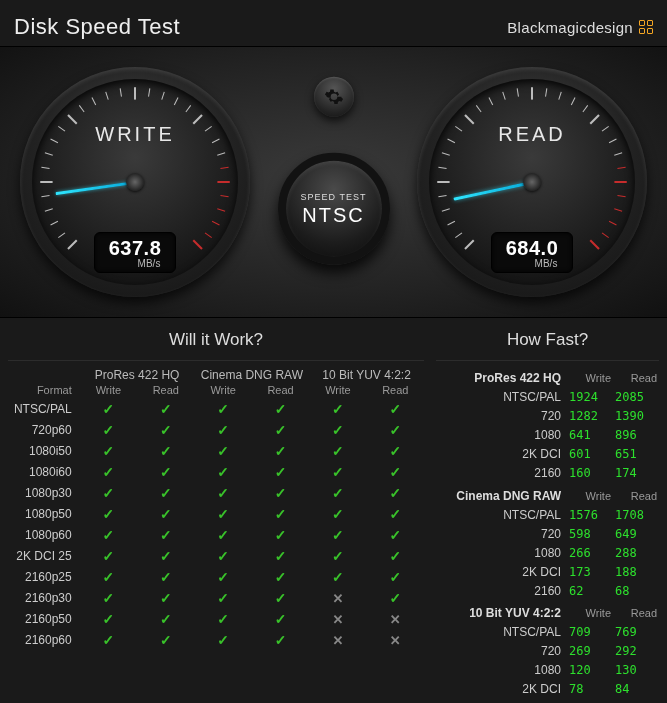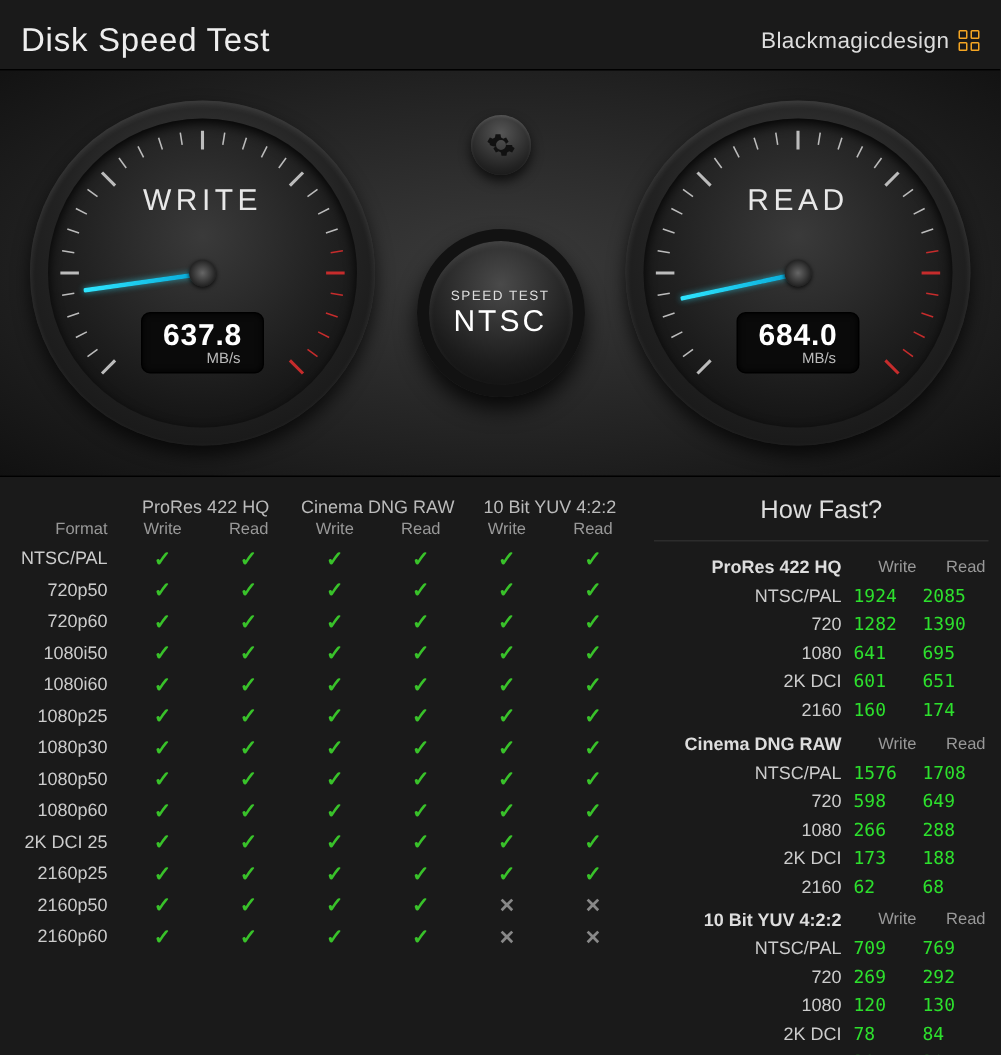--- a/index.html
+++ b/index.html
@@ -98,21 +98,21 @@
     width: 18px; height: 18px;
     margin: -9px 0 0 -9px;
     background: radial-gradient(circle, #666 0%, #222 70%);
     border-radius: 50%;
     z-index: 4;
     box-shadow: 0 1px 3px rgba(0,0,0,0.8);
   }
   .lcd {
     position: absolute;
     left: 50%;
-    bottom: 48px;
+    bottom: 24px;
     transform: translateX(-50%);
     width: 82px;
     padding: 4px 0 3px 0;
     background: #0a0a0a;
     border-radius: 6px;
     text-align: center;
     z-index: 3;
     box-shadow: inset 0 0 4px #000;
     border: 1px solid #000;
   }
@@ -302,20 +302,21 @@
       </div>
       <div class="start-btn">
         <div class="start-small">SPEED TEST</div>
         <div class="start-big">NTSC</div>
       </div>
     </div>
   </div>
 
   <div class="tables">
     <div class="panel-left">
+      <div class="panel-title">Will it Work?</div>
       <table class="left-table">
         <thead id="wiw-head">
             <tr>
               <th class="fmt"></th>
               <th colspan="2">ProRes 422 HQ</th>
               <th colspan="2">Cinema DNG RAW</th>
               <th colspan="2">10 Bit YUV 4:2:2</th>
             </tr>
             <tr>
               <th class="fmt">Format</th>
@@ -331,29 +332,20 @@
             <tr>
               <td class="fmt">NTSC/PAL</td>
               <td class="ck"><span class="check">✓</span></td>
               <td class="ck"><span class="check">✓</span></td>
               <td class="ck"><span class="check">✓</span></td>
               <td class="ck"><span class="check">✓</span></td>
               <td class="ck"><span class="check">✓</span></td>
               <td class="ck"><span class="check">✓</span></td>
             </tr>
             <tr>
-              <td class="fmt">720p50</td>
-              <td class="ck"><span class="check">✓</span></td>
-              <td class="ck"><span class="check">✓</span></td>
-              <td class="ck"><span class="check">✓</span></td>
-              <td class="ck"><span class="check">✓</span></td>
-              <td class="ck"><span class="check">✓</span></td>
-              <td class="ck"><span class="check">✓</span></td>
-            </tr>
-            <tr>
               <td class="fmt">720p60</td>
               <td class="ck"><span class="check">✓</span></td>
               <td class="ck"><span class="check">✓</span></td>
               <td class="ck"><span class="check">✓</span></td>
               <td class="ck"><span class="check">✓</span></td>
               <td class="ck"><span class="check">✓</span></td>
               <td class="ck"><span class="check">✓</span></td>
             </tr>
             <tr>
               <td class="fmt">1080i50</td>
@@ -367,29 +359,20 @@
             <tr>
               <td class="fmt">1080i60</td>
               <td class="ck"><span class="check">✓</span></td>
               <td class="ck"><span class="check">✓</span></td>
               <td class="ck"><span class="check">✓</span></td>
               <td class="ck"><span class="check">✓</span></td>
               <td class="ck"><span class="check">✓</span></td>
               <td class="ck"><span class="check">✓</span></td>
             </tr>
             <tr>
-              <td class="fmt">1080p25</td>
-              <td class="ck"><span class="check">✓</span></td>
-              <td class="ck"><span class="check">✓</span></td>
-              <td class="ck"><span class="check">✓</span></td>
-              <td class="ck"><span class="check">✓</span></td>
-              <td class="ck"><span class="check">✓</span></td>
-              <td class="ck"><span class="check">✓</span></td>
-            </tr>
-            <tr>
               <td class="fmt">1080p30</td>
               <td class="ck"><span class="check">✓</span></td>
               <td class="ck"><span class="check">✓</span></td>
               <td class="ck"><span class="check">✓</span></td>
               <td class="ck"><span class="check">✓</span></td>
               <td class="ck"><span class="check">✓</span></td>
               <td class="ck"><span class="check">✓</span></td>
             </tr>
             <tr>
               <td class="fmt">1080p50</td>
@@ -418,20 +401,29 @@
               <td class="ck"><span class="check">✓</span></td>
               <td class="ck"><span class="check">✓</span></td>
             </tr>
             <tr>
               <td class="fmt">2160p25</td>
               <td class="ck"><span class="check">✓</span></td>
               <td class="ck"><span class="check">✓</span></td>
               <td class="ck"><span class="check">✓</span></td>
               <td class="ck"><span class="check">✓</span></td>
               <td class="ck"><span class="check">✓</span></td>
+              <td class="ck"><span class="check">✓</span></td>
+            </tr>
+            <tr>
+              <td class="fmt">2160p30</td>
+              <td class="ck"><span class="check">✓</span></td>
+              <td class="ck"><span class="check">✓</span></td>
+              <td class="ck"><span class="check">✓</span></td>
+              <td class="ck"><span class="check">✓</span></td>
+              <td class="ck"><span class="cross">✕</span></td>
               <td class="ck"><span class="check">✓</span></td>
             </tr>
             <tr>
               <td class="fmt">2160p50</td>
               <td class="ck"><span class="check">✓</span></td>
               <td class="ck"><span class="check">✓</span></td>
               <td class="ck"><span class="check">✓</span></td>
               <td class="ck"><span class="check">✓</span></td>
               <td class="ck"><span class="cross">✕</span></td>
               <td class="ck"><span class="cross">✕</span></td>
@@ -463,21 +455,21 @@
               <td class="num">2085</td>
             </tr>
             <tr>
               <td class="fmt">720</td>
               <td class="num">1282</td>
               <td class="num">1390</td>
             </tr>
             <tr>
               <td class="fmt">1080</td>
               <td class="num">641</td>
-              <td class="num">695</td>
+              <td class="num">896</td>
             </tr>
             <tr>
               <td class="fmt">2K DCI</td>
               <td class="num">601</td>
               <td class="num">651</td>
             </tr>
             <tr>
               <td class="fmt">2160</td>
               <td class="num">160</td>
               <td class="num">174</td>

